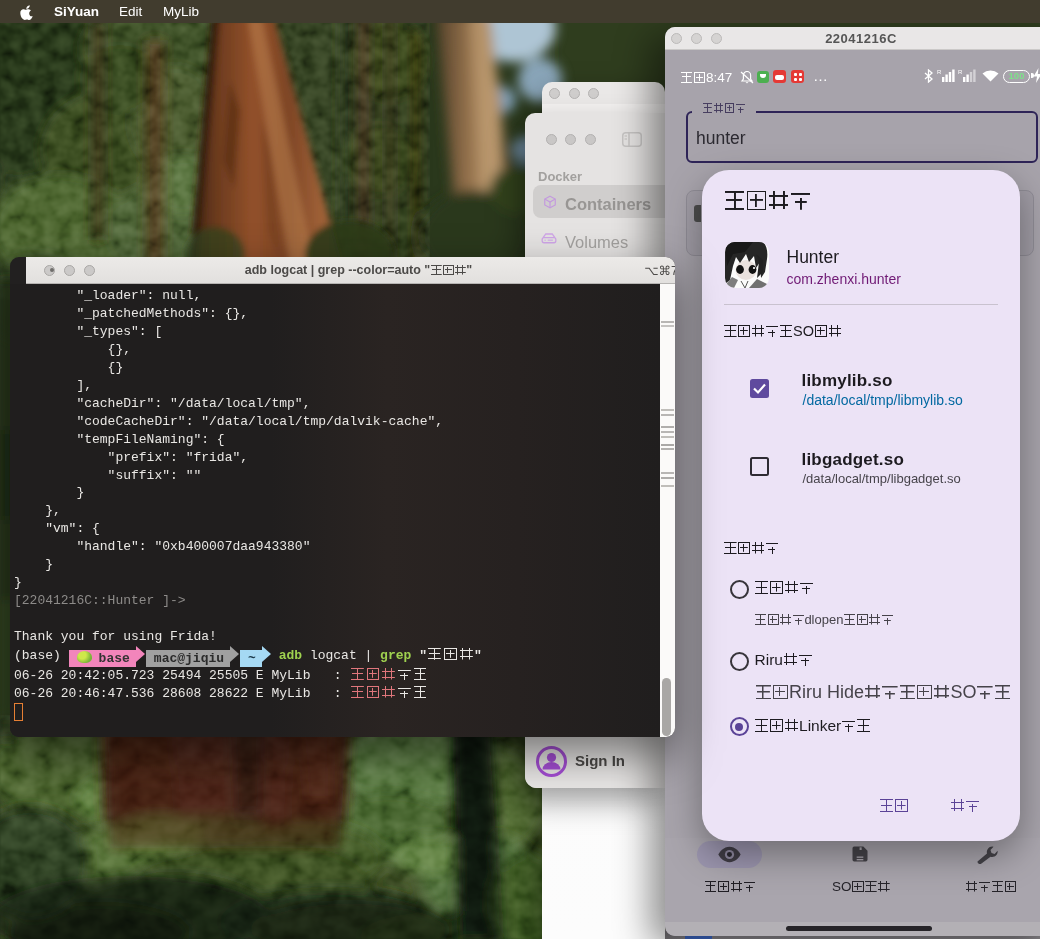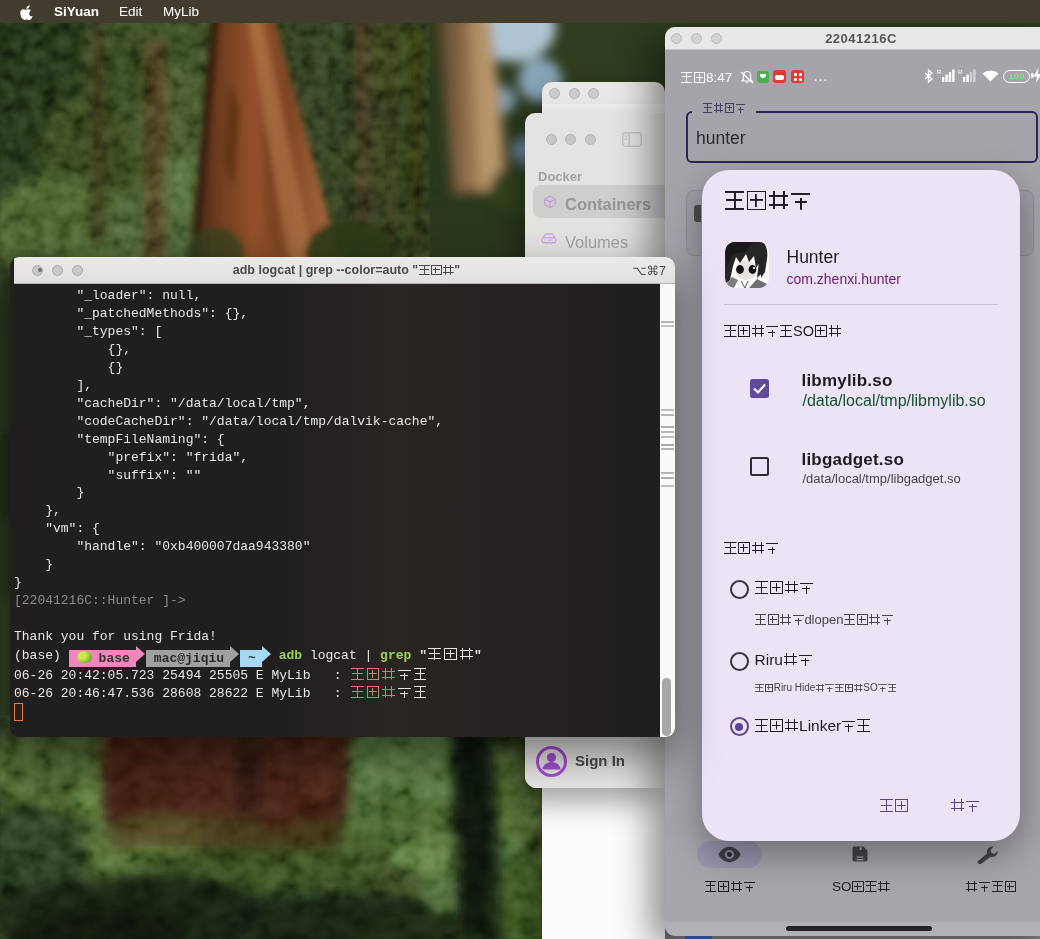--- a/index.html
+++ b/index.html
@@ -34,21 +34,21 @@
 
 #phonewin{left:665px;top:27px;width:392px;height:909px;border-radius:10px;background:#a7a3ab;box-shadow:-14px 10px 36px rgba(0,0,0,.45);overflow:hidden;}
 #ptitle{position:absolute;left:0;top:0;width:100%;height:23px;background:#e9e7e7;border-bottom:1px solid #cbc9c8;}
 #ptitle .t{position:absolute;width:100%;text-align:center;top:0;line-height:23px;font-weight:bold;font-size:13px;color:#555;letter-spacing:.5px;}
 
 
 #dialog{position:absolute;left:36.5px;top:143px;width:318px;height:671px;border-radius:27px;background:#ece3f6;box-shadow:0 14px 36px rgba(0,0,0,.35);color:#1d1b20;}
 
 
 #termwin{left:10px;top:257px;width:665px;height:480px;border-radius:9px;background:#222020;box-shadow:0 18px 44px rgba(0,0,0,.5);overflow:hidden;}
-#ttitle{position:absolute;left:4px;top:0;width:100%;height:27px;background:linear-gradient(#eceae8,#e2e0de);border-bottom:1px solid #b6b4b2;}
+#ttitle{position:absolute;left:16px;top:0;width:100%;height:27px;background:linear-gradient(#eceae8,#e2e0de);border-bottom:1px solid #b6b4b2;}
 #tbody{position:absolute;left:0;top:27px;right:15px;bottom:0;background:linear-gradient(90deg,#201e1e 0,#201e1e 40%,#2a2422 58%,#262120 78%,#201e1e 100%);}
 #tscroll{position:absolute;right:0;top:27px;width:15px;bottom:0;background:#fbfaf9;}
 pre.term{margin:0;position:absolute;left:4px;top:30px;font-family:"Liberation Mono",monospace;font-size:13px;line-height:17.95px;color:#e9e7e4;}
 pre.term b{font-weight:bold;}
 .cjkm{display:inline-block;width:13.2px;height:12.6px;position:relative;margin:0 1.25px;vertical-align:-1.5px;}
 
 pre.term .bdg{display:inline-block;height:17px;line-height:17px;padding:0 6px 0 8px;vertical-align:-3.5px;font-weight:bold;}
 pre.term .chv{display:inline-block;width:0;height:0;border-top:8.25px solid transparent;border-bottom:8.25px solid transparent;border-left:9px solid;vertical-align:-3.5px;}
 pre.term .snake{display:inline-block;width:15px;height:12px;margin-right:7px;border-radius:50% 50% 40% 40%;background:radial-gradient(circle at 35% 35%,#cfe84a 0 30%,#7ab33a 70%);vertical-align:-1px;}
 </style></head>
@@ -355,34 +355,34 @@
     <div class="abs" style="left:85px;top:101px;font-size:14px;color:#701a75;">com.zhenxi.hunter</div>
     <div class="abs" style="left:22px;top:134px;width:274px;height:1px;background:#c9c2cf;"></div>
     <div class="abs" style="left:22px;top:153px;font-size:14.5px;"><i class="g ga"></i><i class="g gb"></i><i class="g gc"></i><i class="g gd"></i><i class="g ga"></i>SO<i class="g gb"></i><i class="g gc"></i></div>
 
     <div class="abs" style="left:48px;top:208.5px;width:19px;height:19px;border-radius:2.5px;background:#5f4a9e;">
       <svg width="19" height="19" viewBox="0 0 19 19">
             <path d="M4 9.5 L8 13.5 L15 5.5" fill="none" stroke="#fff" stroke-width="2.2"></path>
           </svg>
     </div>
     <div class="abs" style="left:100px;top:201px;font-size:17px;font-weight:bold;letter-spacing:.2px;">libmylib.so</div>
-    <div class="abs" style="left:101px;top:222px;font-size:16px;color:#14532d;">/data/local/tmp/libmylib.so</div>
+    <div class="abs" style="left:101px;top:222px;font-size:14px;color:#0369a1;">/data/local/tmp/libmylib.so</div>
 
     <div class="abs" style="left:48px;top:287px;width:19px;height:19px;border-radius:2.5px;border:2.2px solid #2e2b33;"></div>
     <div class="abs" style="left:100px;top:280px;font-size:17px;font-weight:bold;letter-spacing:.2px;">libgadget.so</div>
     <div class="abs" style="left:101px;top:301px;font-size:13px;color:#47444b;">/data/local/tmp/libgadget.so</div>
 
     <div class="abs" style="left:22px;top:370px;font-size:14.5px;"><i class="g ga"></i><i class="g gb"></i><i class="g gc"></i><i class="g gd"></i></div>
 
     <div class="abs" style="left:28px;top:409.8px;width:19px;height:19px;border-radius:50%;border:2.2px solid #37343a;"></div>
     <div class="abs" style="left:53px;top:409px;font-size:15.5px;"><i class="g ga"></i><i class="g gb"></i><i class="g gc"></i><i class="g gd"></i></div>
     <div class="abs" style="left:53px;top:442px;font-size:13px;color:#46434a;"><i class="g ga"></i><i class="g gb"></i><i class="g gc"></i><i class="g gd"></i>dlopen<i class="g ga"></i><i class="g gb"></i><i class="g gc"></i><i class="g gd"></i></div>
     <div class="abs" style="left:28px;top:482.2px;width:19px;height:19px;border-radius:50%;border:2.2px solid #37343a;"></div>
     <div class="abs" style="left:53px;top:481px;font-size:15.5px;">Riru<i class="g gc"></i><i class="g gd"></i></div>
-    <div class="abs" style="left:53px;top:512px;font-size:10px;color:#46434a;"><i class="g ga"></i><i class="g gb"></i>Riru Hide<i class="g gc"></i><i class="g gd"></i><i class="g ga"></i><i class="g gb"></i><i class="g gc"></i>SO<i class="g gd"></i><i class="g ga"></i></div>
+    <div class="abs" style="left:53px;top:512px;font-size:18px;color:#46434a;"><i class="g ga"></i><i class="g gb"></i>Riru Hide<i class="g gc"></i><i class="g gd"></i><i class="g ga"></i><i class="g gb"></i><i class="g gc"></i>SO<i class="g gd"></i><i class="g ga"></i></div>
     <div class="abs" style="left:28px;top:547.2px;width:19px;height:19px;border-radius:50%;border:2.2px solid #5b4397;"></div>
     <div class="abs" style="left:33.5px;top:552.7px;width:8px;height:8px;border-radius:50%;background:#5b4397;"></div>
     <div class="abs" style="left:53px;top:547px;font-size:15.5px;"><i class="g ga"></i><i class="g gb"></i><i class="g gc"></i>Linker<i class="g gd"></i><i class="g ga"></i></div>
 
     <div class="abs" style="left:178px;top:627px;font-size:15.5px;color:#5b4397;font-weight:bold;"><i class="g ga"></i><i class="g gb"></i></div>
     <div class="abs" style="left:249px;top:627px;font-size:15.5px;color:#5b4397;font-weight:bold;"><i class="g gc"></i><i class="g gd"></i></div>
   </div>
 </div>
 
 <div id="termwin" class="abs">

